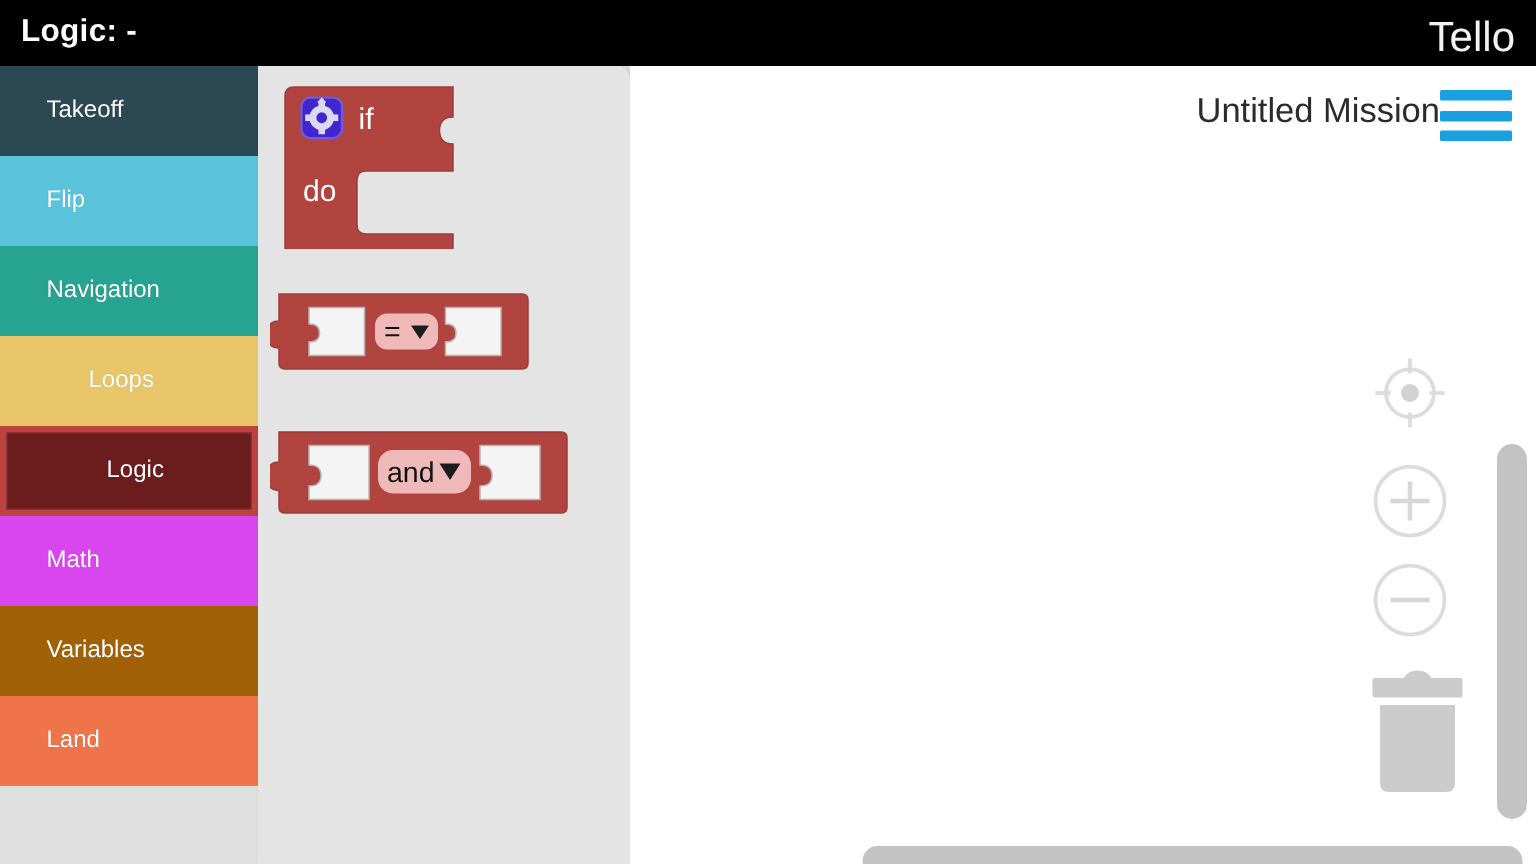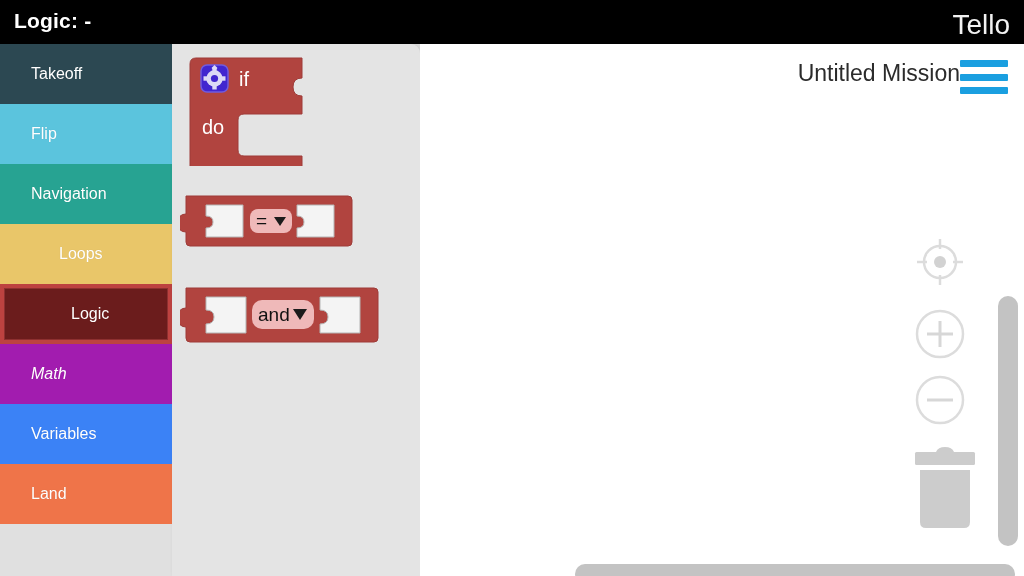--- a/index.html
+++ b/index.html
@@ -141,26 +141,26 @@
       <div class="cat" style="background: rgb(233, 198, 105); padding-left: 28px;">
         <span class="inner"></span>
         <span class="lbl">Loops</span>
       </div>
 
       <div class="cat selected" style="background: rgb(189, 66, 64); padding-left: 40px;">
         <span class="inner"></span>
         <span class="lbl">Logic</span>
       </div>
 
-      <div class="cat" style="background: #a21caf; font-style: italic;">
+      <div class="cat" style="background: #d946ef;">
         <span class="inner"></span>
         <span class="lbl">Math</span>
       </div>
 
-      <div class="cat" style="background: #3b82f6;">
+      <div class="cat" style="background: #a16207;">
         <span class="inner"></span>
         <span class="lbl">Variables</span>
       </div>
 
       <div class="cat" style="background: rgb(239, 116, 73);">
         <span class="inner"></span>
         <span class="lbl">Land</span>
       </div>
     </div>
 

